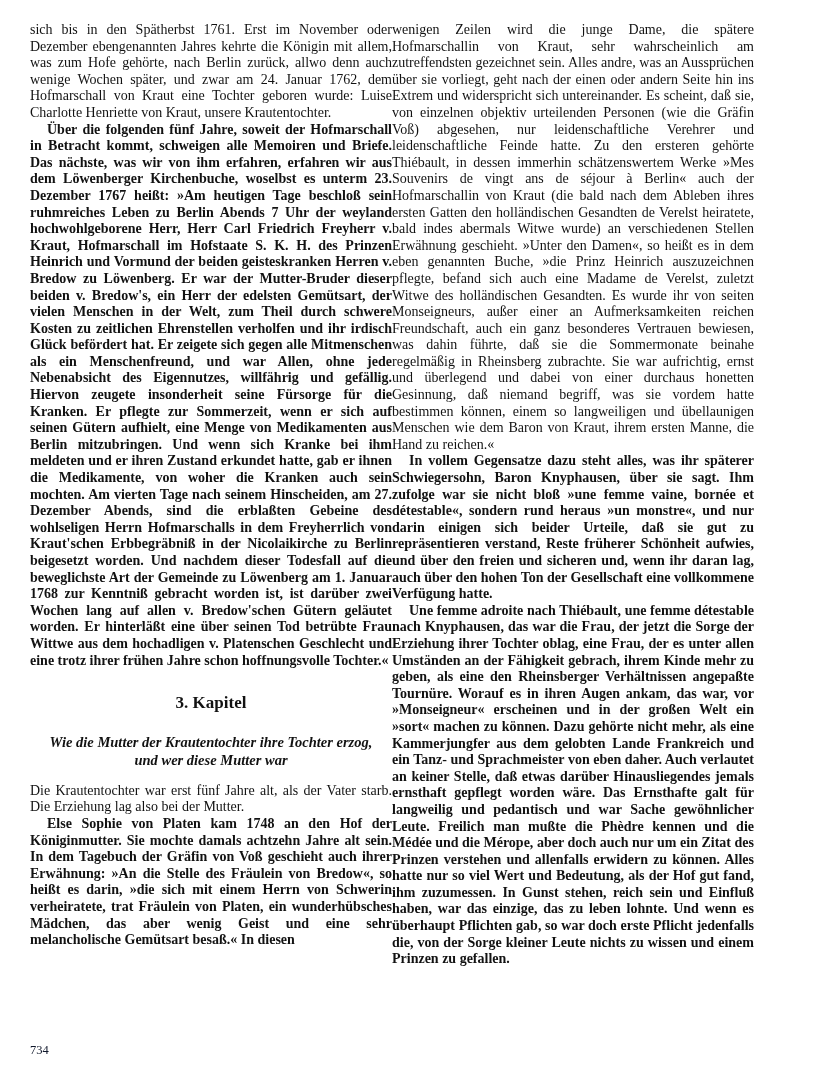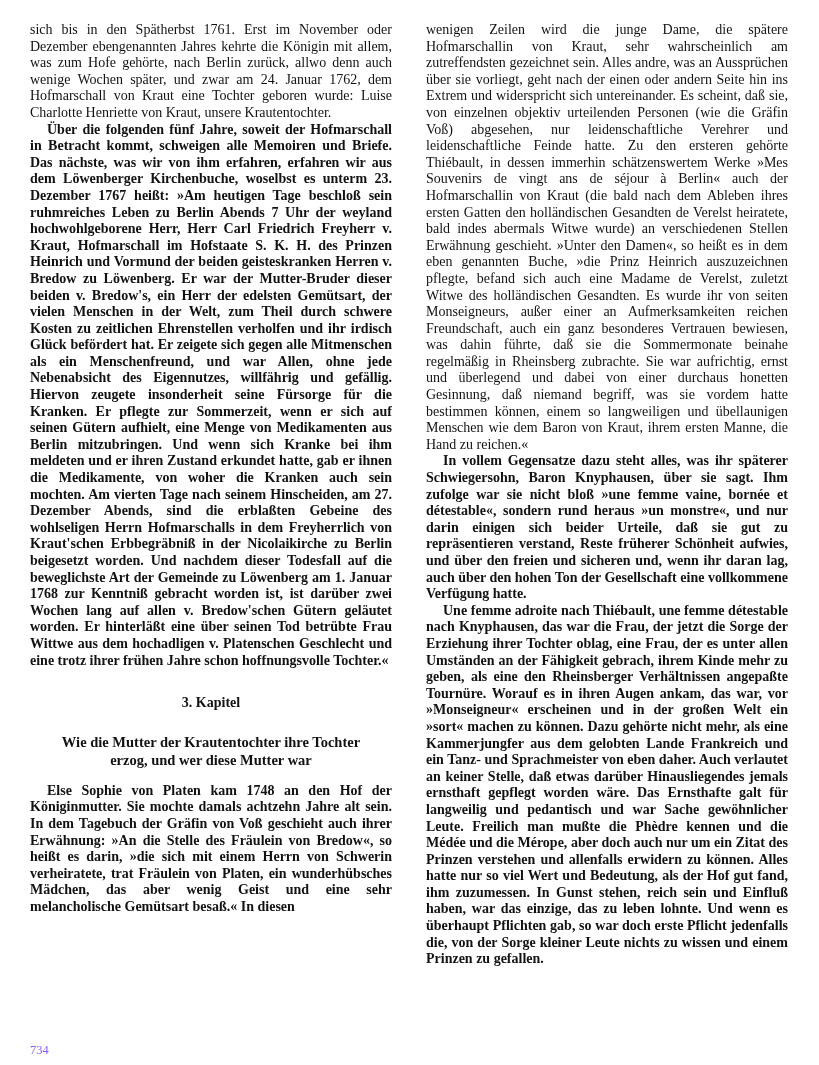--- a/index.html
+++ b/index.html
@@ -13,71 +13,72 @@
     color: #121212;
   }
   .page {
     position: absolute;
     inset: 0;
     background: #ffffff;
     padding: 22px 30px 0 30px;
   }
   .columns {
     display: flex;
-    gap: 34px;
     height: 1016px;
     overflow: hidden;
   }
   .column {
     width: 362px;
     flex: 0 0 362px;
     overflow: hidden;
     font-size: 14px;
     line-height: 16.6px;
     text-align: justify;
   }
   .column p {
     text-align: justify;
     hyphens: auto;
     -webkit-hyphens: auto;
   }
   p.indent { text-indent: 17px; font-weight: bold; }
   .chapter-heading {
     text-align: center;
     font-weight: bold;
-    font-size: 14px;
+    font-size: 17px;
     margin: 26px 0 21px 0;
   }
   .section-heading {
     text-align: center;
     font-weight: bold;
     font-size: 14.5px;
     line-height: 18px;
     margin: 0 0 14px 0;
     padding: 0 14px;
+    font-style: italic;
   }
   .page-number {
     position: absolute;
     left: 30px;
     bottom: 7px;
     font-size: 12.5px;
-    color: #8b5cf6;
+    color: #0f172a;
   }
 </style>
 </head>
 <body>
 
 <div class="page">
   <div class="columns">
 
     <div class="column">
       <p>sich bis in den Spätherbst 1761. Erst im November oder Dezember ebengenannten Jahres kehrte die Königin mit allem, was zum Hofe gehörte, nach Berlin zurück, allwo denn auch wenige Wochen später, und zwar am 24. Januar 1762, dem Hofmarschall von Kraut eine Tochter geboren wurde: Luise Charlotte Henriette von Kraut, unsere Krautentochter.</p>
       <p class="indent">Über die folgenden fünf Jahre, soweit der Hofmarschall in Betracht kommt, schweigen alle Memoiren und Briefe. Das nächste, was wir von ihm erfahren, erfahren wir aus dem Löwenberger Kirchenbuche, woselbst es unterm 23. Dezember 1767 heißt: »Am heutigen Tage beschloß sein ruhmreiches Leben zu Berlin Abends 7 Uhr der weyland hochwohlgeborene Herr, Herr Carl Friedrich Freyherr v. Kraut, Hofmarschall im Hofstaate S. K. H. des Prinzen Heinrich und Vormund der beiden geisteskranken Herren v. Bredow zu Löwenberg. Er war der Mutter-Bruder dieser beiden v. Bredow's, ein Herr der edelsten Gemütsart, der vielen Menschen in der Welt, zum Theil durch schwere Kosten zu zeitlichen Ehrenstellen verholfen und ihr irdisch Glück befördert hat. Er zeigete sich gegen alle Mitmenschen als ein Menschenfreund, und war Allen, ohne jede Nebenabsicht des Eigennutzes, willfährig und gefällig. Hiervon zeugete insonderheit seine Fürsorge für die Kranken. Er pflegte zur Sommerzeit, wenn er sich auf seinen Gütern aufhielt, eine Menge von Medikamenten aus Berlin mitzubringen. Und wenn sich Kranke bei ihm meldeten und er ihren Zustand erkundet hatte, gab er ihnen die Medikamente, von woher die Kranken auch sein mochten. Am vierten Tage nach seinem Hinscheiden, am 27. Dezember Abends, sind die erblaßten Gebeine des wohlseligen Herrn Hofmarschalls in dem Freyherrlich von Kraut'schen Erbbegräbniß in der Nicolaikirche zu Berlin beigesetzt worden. Und nachdem dieser Todesfall auf die beweglichste Art der Gemeinde zu Löwenberg am 1. Januar 1768 zur Kenntniß gebracht worden ist, ist darüber zwei Wochen lang auf allen v. Bredow'schen Gütern geläutet worden. Er hinterläßt eine über seinen Tod betrübte Frau Wittwe aus dem hochadligen v. Platenschen Geschlecht und eine trotz ihrer frühen Jahre schon hoffnungsvolle Tochter.«</p>
       <h3 class="chapter-heading">3. Kapitel</h3>
       <h4 class="section-heading">Wie die Mutter der Krautentochter ihre Tochter erzog, und wer diese Mutter war</h4>
+      <p>Die Krautentochter war erst fünf Jahre alt, als der Vater starb. Die Erziehung lag also bei der Mutter.</p>
       <p class="indent">Else Sophie von Platen kam 1748 an den Hof der Königinmutter. Sie mochte damals achtzehn Jahre alt sein. In dem Tagebuch der Gräfin von Voß geschieht auch ihrer Erwähnung: »An die Stelle des Fräulein von Bredow«, so heißt es darin, »die sich mit einem Herrn von Schwerin verheiratete, trat Fräulein von Platen, ein wunderhübsches Mädchen, das aber wenig Geist und eine sehr melancholische Gemütsart besaß.« In diesen</p>
     </div>
 
     <div class="column">
       <p>wenigen Zeilen wird die junge Dame, die spätere Hofmarschallin von Kraut, sehr wahrscheinlich am zutreffendsten gezeichnet sein. Alles andre, was an Aussprüchen über sie vorliegt, geht nach der einen oder andern Seite hin ins Extrem und widerspricht sich untereinander. Es scheint, daß sie, von einzelnen objektiv urteilenden Personen (wie die Gräfin Voß) abgesehen, nur leidenschaftliche Verehrer und leidenschaftliche Feinde hatte. Zu den ersteren gehörte Thiébault, in dessen immerhin schätzenswertem Werke »Mes Souvenirs de vingt ans de séjour à Berlin« auch der Hofmarschallin von Kraut (die bald nach dem Ableben ihres ersten Gatten den holländischen Gesandten de Verelst heiratete, bald indes abermals Witwe wurde) an verschiedenen Stellen Erwähnung geschieht. »Unter den Damen«, so heißt es in dem eben genannten Buche, »die Prinz Heinrich auszuzeichnen pflegte, befand sich auch eine Madame de Verelst, zuletzt Witwe des holländischen Gesandten. Es wurde ihr von seiten Monseigneurs, außer einer an Aufmerksamkeiten reichen Freundschaft, auch ein ganz besonderes Vertrauen bewiesen, was dahin führte, daß sie die Sommermonate beinahe regelmäßig in Rheinsberg zubrachte. Sie war aufrichtig, ernst und überlegend und dabei von einer durchaus honetten Gesinnung, daß niemand begriff, was sie vordem hatte bestimmen können, einem so langweiligen und übellaunigen Menschen wie dem Baron von Kraut, ihrem ersten Manne, die Hand zu reichen.«</p>
       <p class="indent">In vollem Gegensatze dazu steht alles, was ihr späterer Schwiegersohn, Baron Knyphausen, über sie sagt. Ihm zufolge war sie nicht bloß »une femme vaine, bornée et détestable«, sondern rund heraus »un monstre«, und nur darin einigen sich beider Urteile, daß sie gut zu repräsentieren verstand, Reste früherer Schönheit aufwies, und über den freien und sicheren und, wenn ihr daran lag, auch über den hohen Ton der Gesellschaft eine vollkommene Verfügung hatte.</p>
       <p class="indent">Une femme adroite nach Thiébault, une femme détestable nach Knyphausen, das war die Frau, der jetzt die Sorge der Erziehung ihrer Tochter oblag, eine Frau, der es unter allen Umständen an der Fähigkeit gebrach, ihrem Kinde mehr zu geben, als eine den Rheinsberger Verhältnissen angepaßte Tournüre. Worauf es in ihren Augen ankam, das war, vor »Monseigneur« erscheinen und in der großen Welt ein »sort« machen zu können. Dazu gehörte nicht mehr, als eine Kammerjungfer aus dem gelobten Lande Frankreich und ein Tanz- und Sprachmeister von eben daher. Auch verlautet an keiner Stelle, daß etwas darüber Hinausliegendes jemals ernsthaft gepflegt worden wäre. Das Ernsthafte galt für langweilig und pedantisch und war Sache gewöhnlicher Leute. Freilich man mußte die Phèdre kennen und die Médée und die Mérope, aber doch auch nur um ein Zitat des Prinzen verstehen und allenfalls erwidern zu können. Alles hatte nur so viel Wert und Bedeutung, als der Hof gut fand, ihm zuzumessen. In Gunst stehen, reich sein und Einfluß haben, war das einzige, das zu leben lohnte. Und wenn es überhaupt Pflichten gab, so war doch erste Pflicht jedenfalls die, von der Sorge kleiner Leute nichts zu wissen und einem Prinzen zu gefallen.</p>
     </div>
 
   </div>

